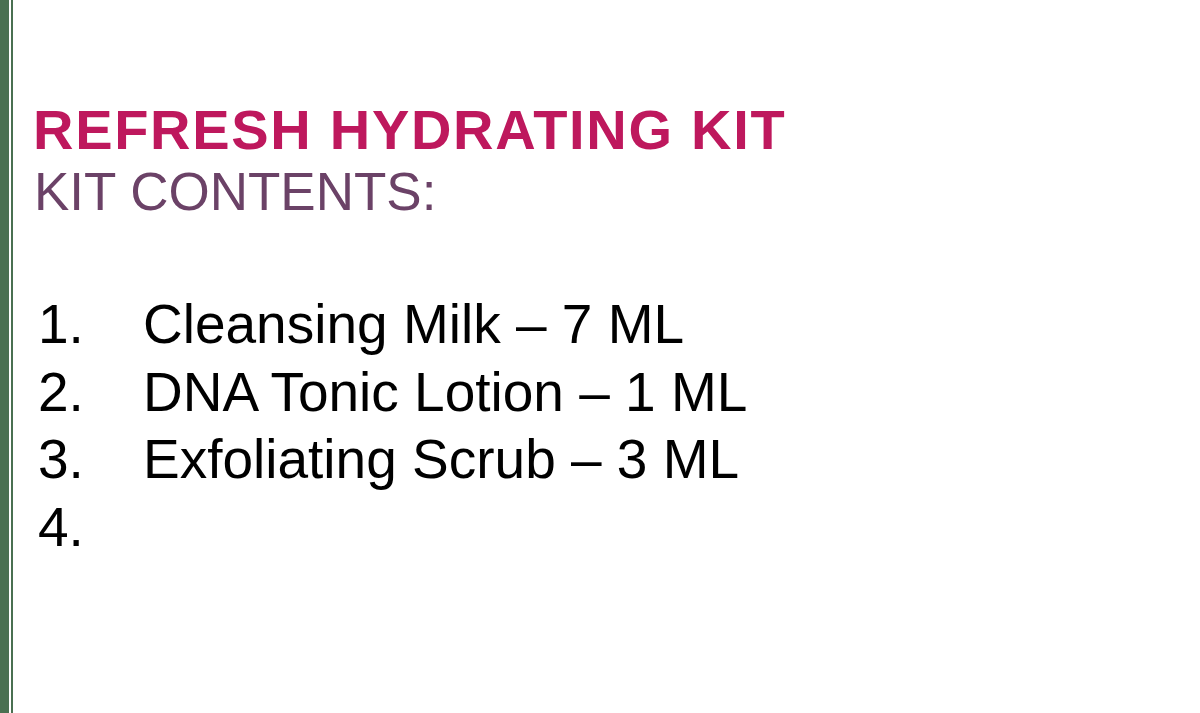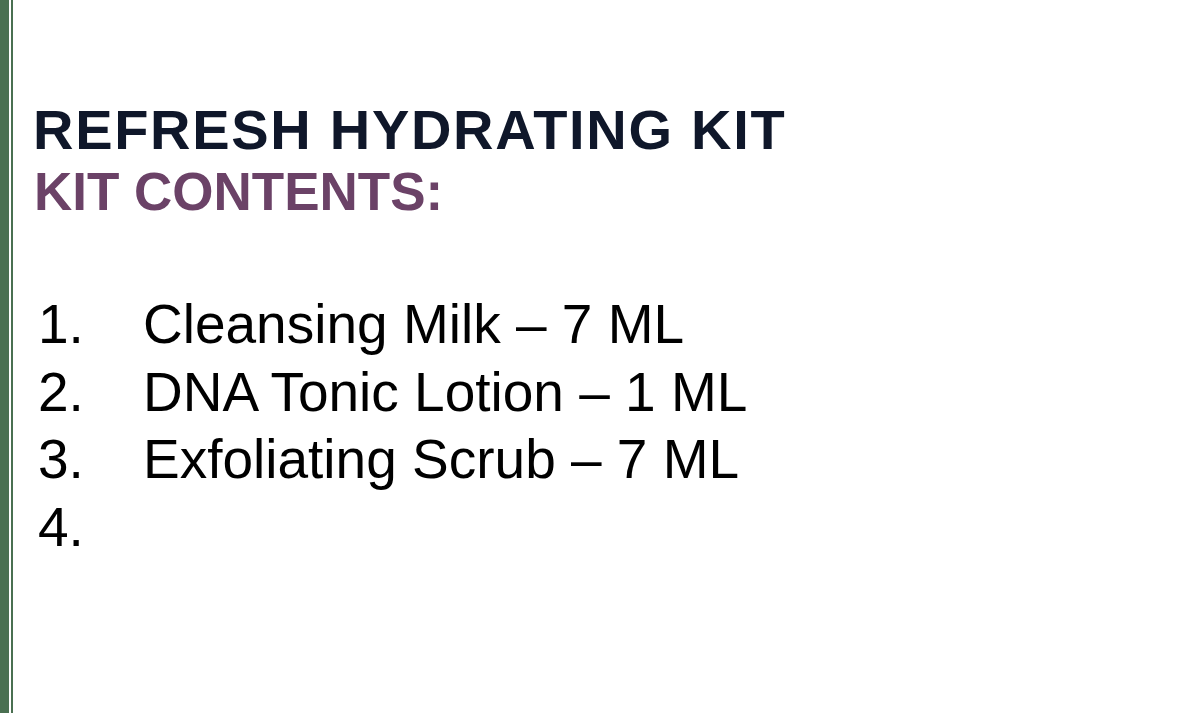--- a/index.html
+++ b/index.html
@@ -32,29 +32,29 @@
     background: #4a7051;
   }
   .page-title {
     position: absolute;
     left: 33px;
     top: 96px;
     font-size: 56px;
     font-weight: 700;
     letter-spacing: 1.7px;
     line-height: 1.2;
-    color: #0f172a;
+    color: #be185d;
     white-space: nowrap;
   }
   .section-heading {
     position: absolute;
     left: 34px;
     top: 160px;
     font-size: 53px;
-    font-weight: 700;
+    font-weight: 400;
     line-height: 1.2;
     color: #6b4267;
     white-space: nowrap;
   }
   .contents-list {
     position: absolute;
     left: 38px;
     top: 290px;
     color: #000000;
     font-size: 55px;
@@ -92,20 +92,20 @@
         <span class="item-text">Cleansing Milk – 7 ML</span>
       </div>
 
       <div class="list-item">
         <span class="item-number">2.</span>
         <span class="item-text">DNA Tonic Lotion – 1 ML</span>
       </div>
 
       <div class="list-item">
         <span class="item-number">3.</span>
-        <span class="item-text">Exfoliating Scrub – 7 ML</span>
+        <span class="item-text">Exfoliating Scrub – 3 ML</span>
       </div>
 
       <div class="list-item">
         <span class="item-number">4.</span>
       </div>
     </div>
 </div>
 
 </body></html>

